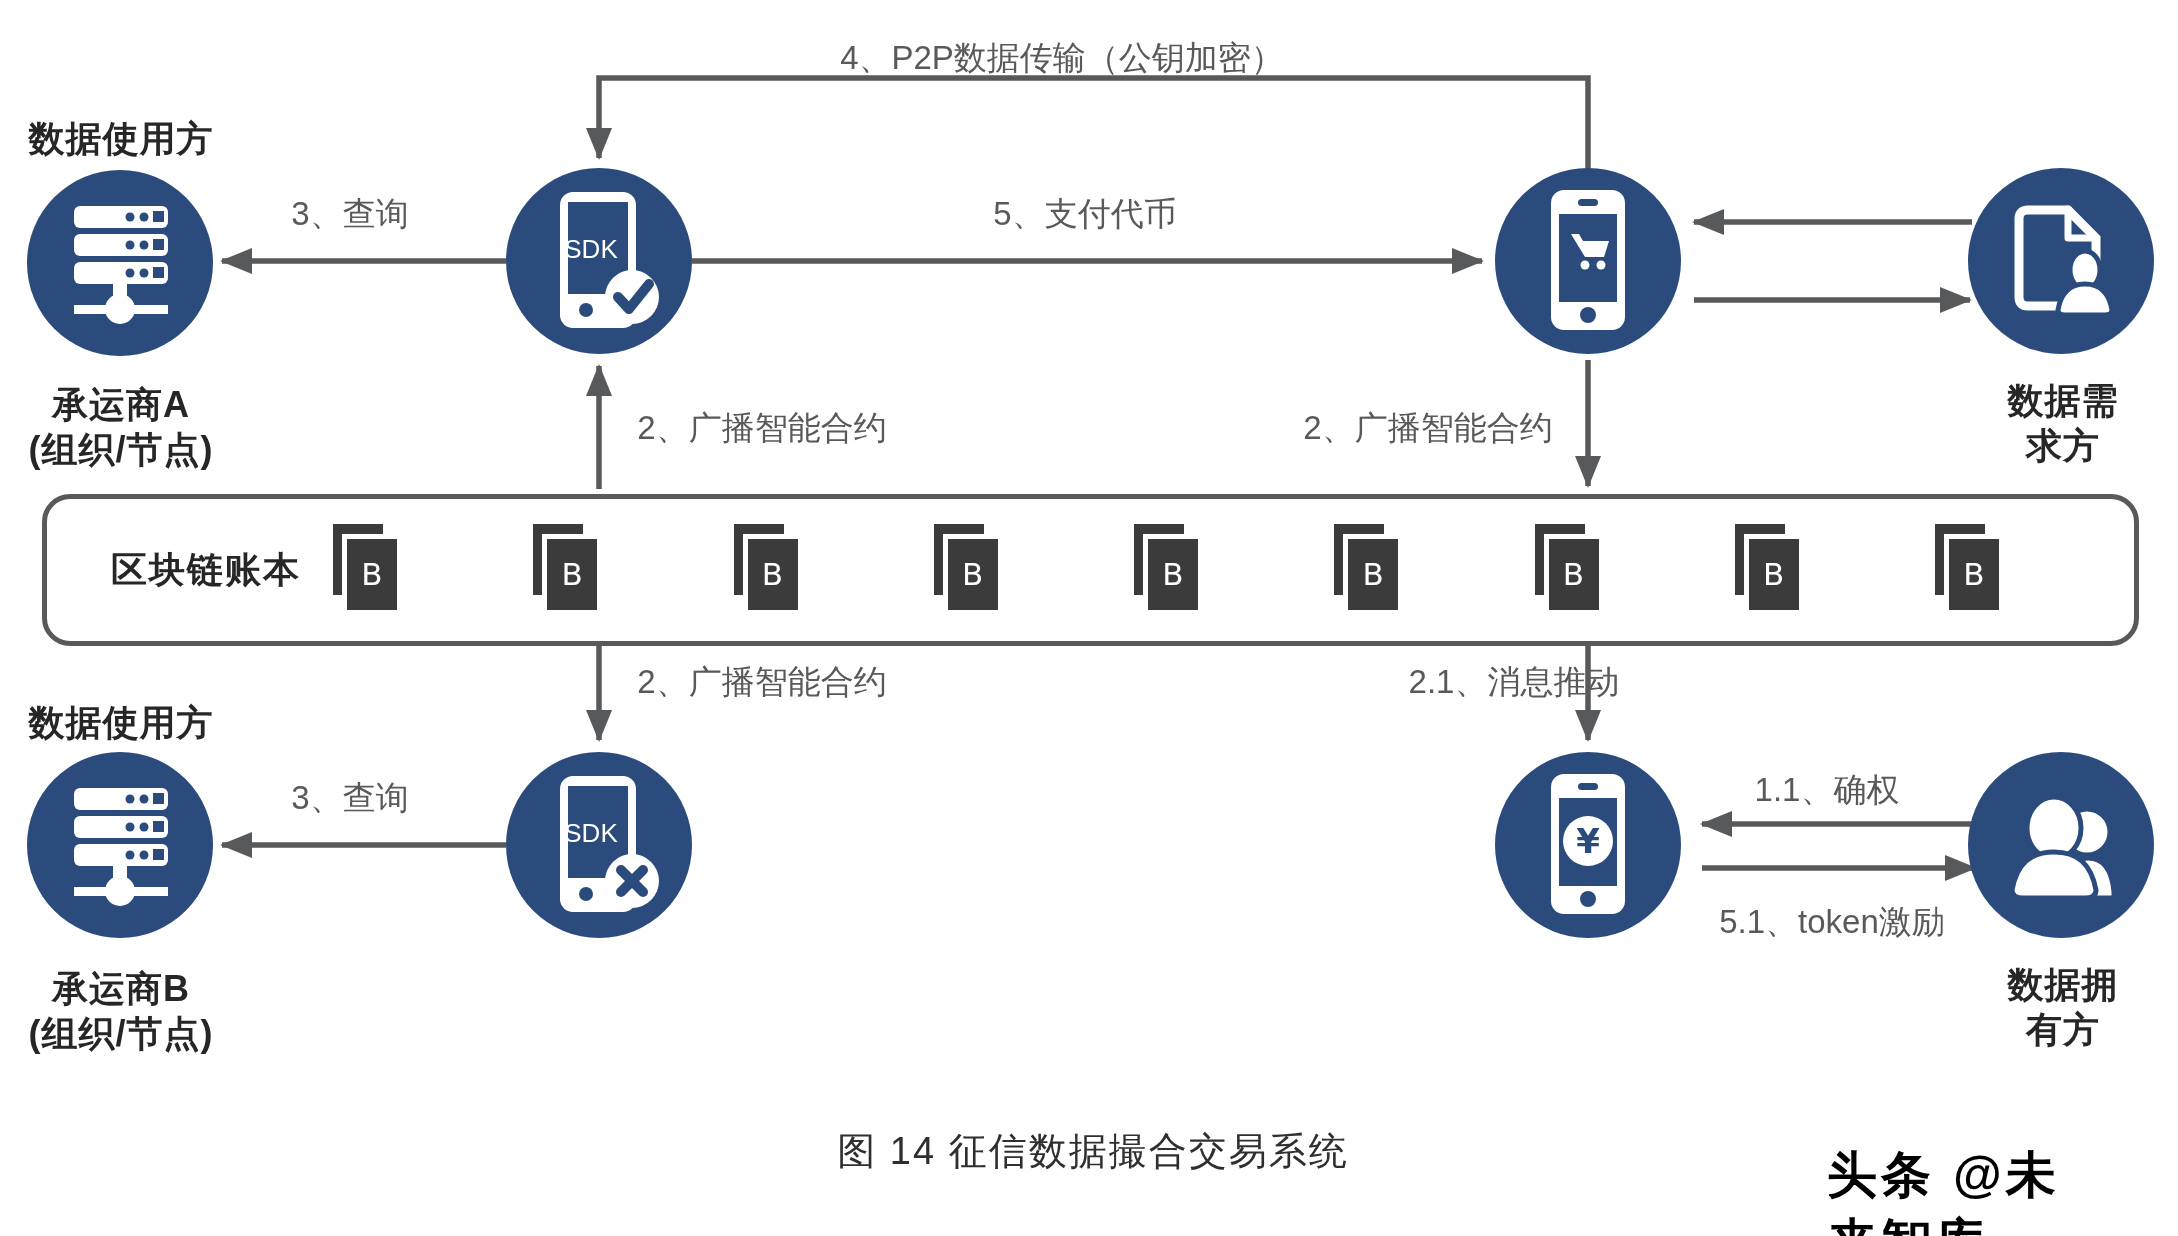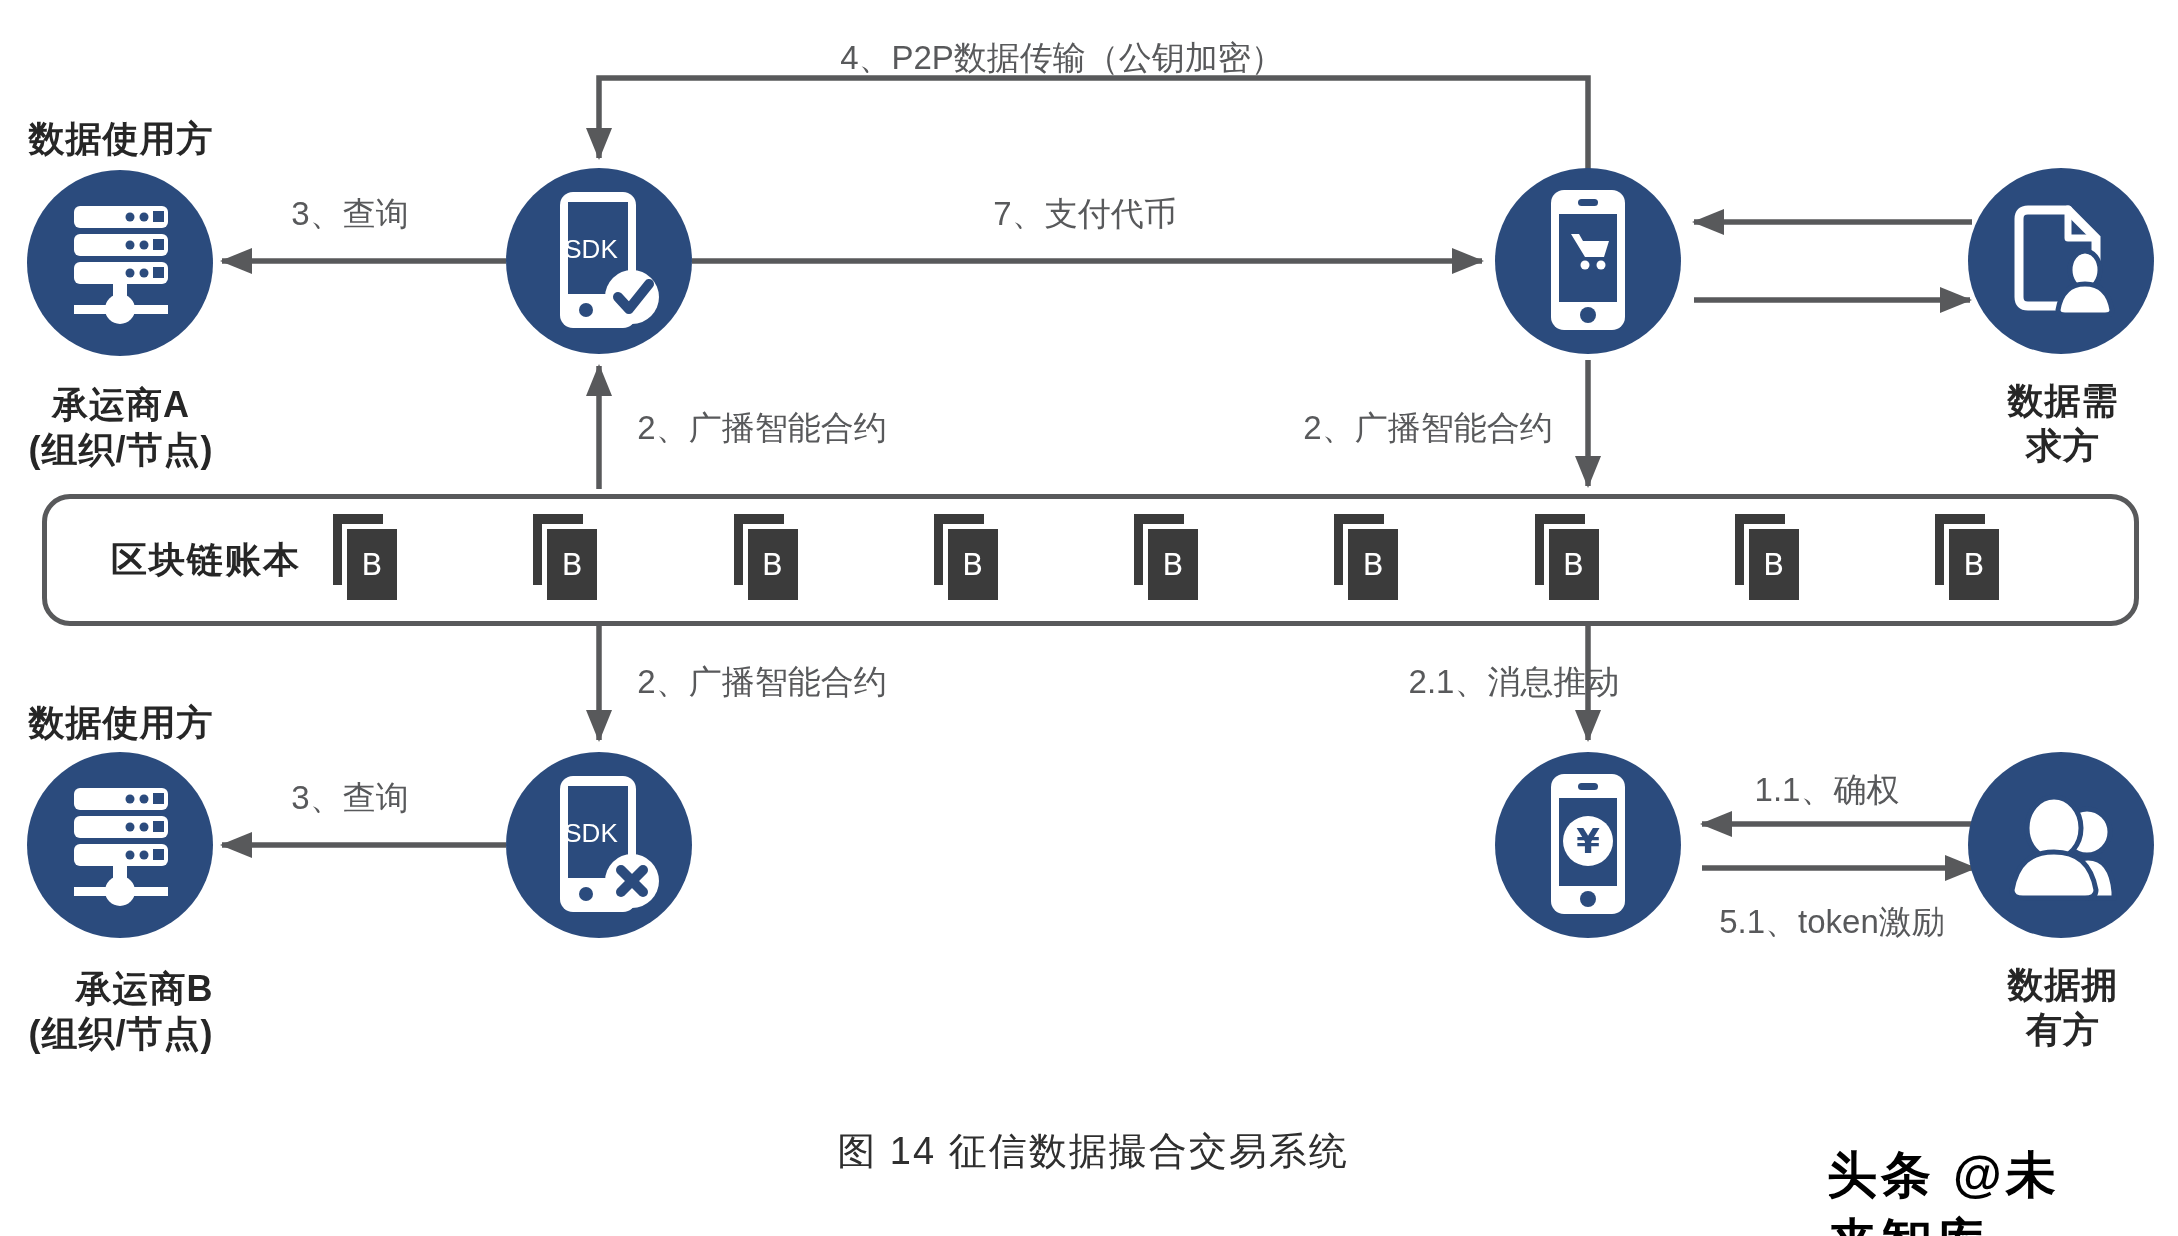--- a/index.html
+++ b/index.html
@@ -22,21 +22,21 @@
   .lbl{
     position:absolute;transform:translateX(-50%);
     color:var(--line);font-size:33px;white-space:pre-line;text-align:center;line-height:1.32;
   }
   .ent{
     position:absolute;transform:translateX(-50%);
     color:var(--text-dark);font-weight:bold;font-size:36px;white-space:pre-line;
     text-align:center;line-height:1.25;letter-spacing:1px;
   }
   .band{
-    position:absolute;left:42px;top:494px;width:2097px;height:132px;
+    position:absolute;left:42px;top:494px;width:2097px;height:152px;
     box-sizing:border-box;border:5px solid var(--line);border-radius:28px;background:#fff;
   }
   .band-label{
     position:absolute;left:64px;top:50%;transform:translateY(-50%);
     font-size:36px;font-weight:bold;color:var(--text-dark);letter-spacing:2px;
   }
   .blocks{
     position:absolute;left:300px;right:135px;top:0;bottom:0;
     display:flex;justify-content:space-between;align-items:center;
   }
@@ -241,27 +241,27 @@
           <div class="bfront">B</div>
         </div>
     </div>
   </div>
 
   <div class="ent" style="left:121px;top:116px;">数据使用方</div>
   <div class="ent" style="left:121px;top:382px;">承运商A
 (组织/节点)</div>
   <div class="ent" style="left:2063px;top:378px;">数据需求方</div>
   <div class="ent" style="left:121px;top:700px;">数据使用方</div>
-  <div class="ent" style="left:121px;top:966px;text-align:right;">承运商B
+  <div class="ent" style="left:121px;top:966px;">承运商B
 (组织/节点)</div>
   <div class="ent" style="left:2063px;top:962px;">数据拥有方</div>
 
   <div class="lbl" style="left:350px;top:192px;">3、查询</div>
   <div class="lbl" style="left:1062px;top:36px;">4、P2P数据传输（公钥加密）</div>
-  <div class="lbl" style="left:1085px;top:192px;">7、支付代币</div>
+  <div class="lbl" style="left:1085px;top:192px;">5、支付代币</div>
   <div class="lbl" style="left:762px;top:406px;">2、广播智能合约</div>
   <div class="lbl" style="left:1428px;top:406px;">2、广播智能合约</div>
   <div class="lbl" style="left:762px;top:660px;">2、广播智能合约</div>
   <div class="lbl" style="left:1514px;top:660px;">2.1、消息推动</div>
   <div class="lbl" style="left:350px;top:776px;">3、查询</div>
   <div class="lbl" style="left:1827px;top:768px;">1.1、确权</div>
   <div class="lbl" style="left:1832px;top:900px;">5.1、token激励</div>
 
   <div class="caption" style="left:1093px;top:1126px;">图 14 征信数据撮合交易系统</div>
   <div class="watermark" style="left:1944px;top:1142px;">头条 @未来智库</div>

